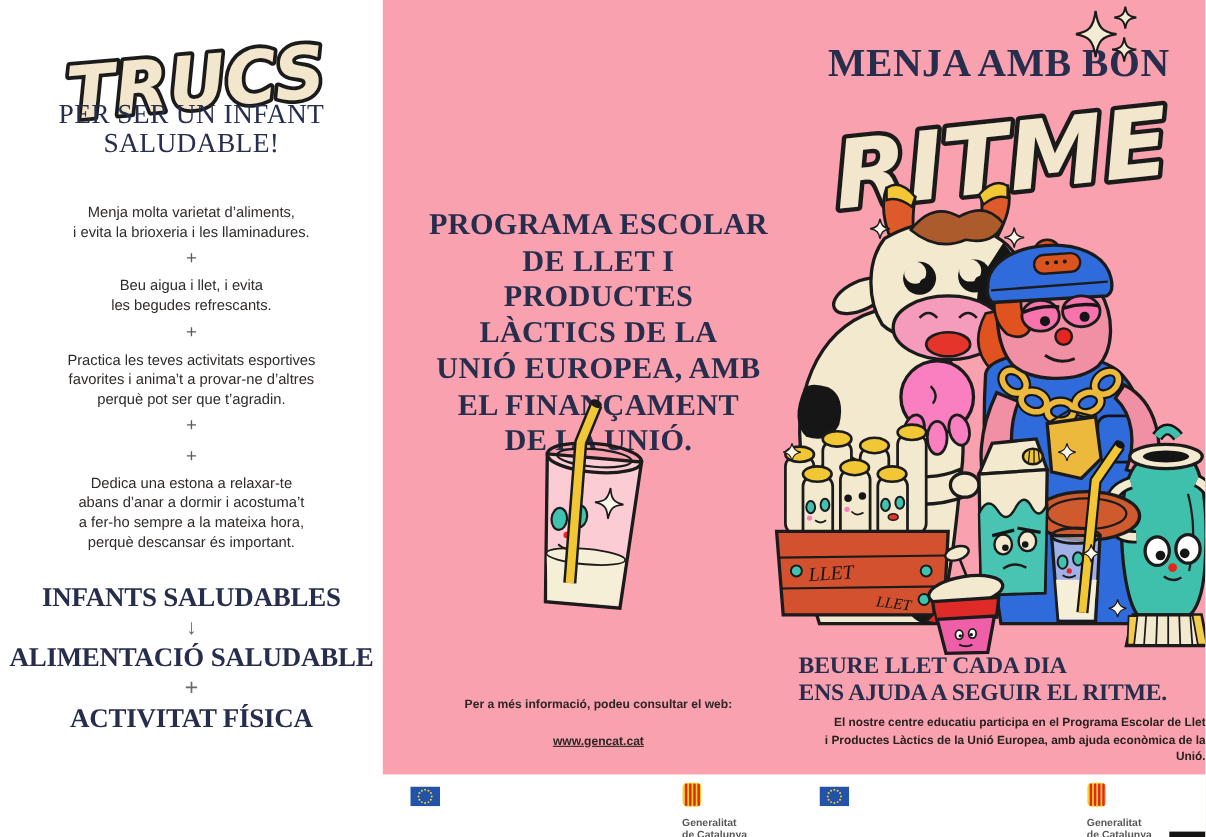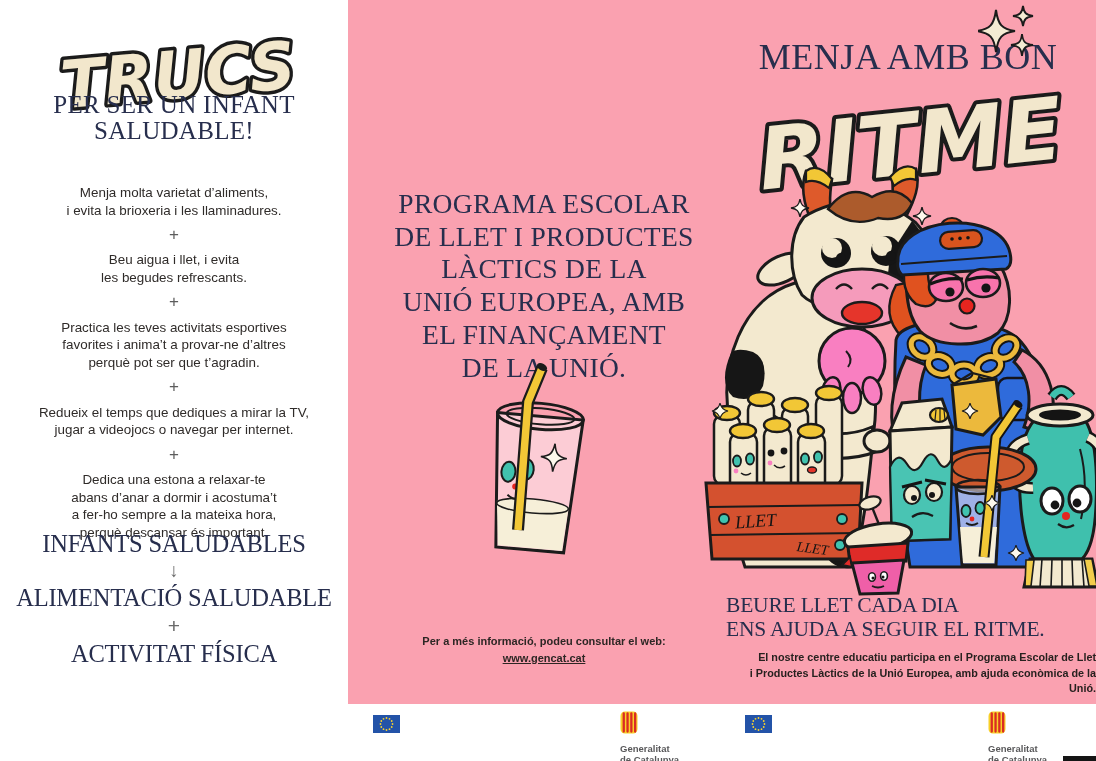--- a/index.html
+++ b/index.html
@@ -1,40 +1,40 @@
 <!DOCTYPE html>
 <html><head>
 <meta charset="utf-8">
 <style>
   html,body{margin:0;padding:0;background:#ffffff;}
   .page{position:relative;width:1096px;height:761px;background:#ffffff;overflow:hidden;
         font-family:"Liberation Sans",sans-serif;}
   .ml{white-space:pre-line;}
-  .serif{font-family:"Liberation Serif","DejaVu Serif",serif;color:#272E4D;}
+  .serif{font-family:"Liberation Serif","DejaVu Serif",serif;color:#272E4D;font-weight:bold;}
   
   .panel-left{position:absolute;left:0;top:0;width:348px;height:704px;background:#ffffff;}
   .trucs-svg{position:absolute;left:48px;top:20px;}
   .subtitle{position:absolute;left:0;top:92px;width:348px;text-align:center;
             font-size:25px;line-height:1.05;letter-spacing:.3px;font-weight:normal;margin:0;}
   .tips{position:absolute;left:0;top:184px;width:348px;text-align:center;color:#2F2B29;
         font-size:13.4px;line-height:1.31;}
   .tip{margin:0;}
   .plussep{font-size:17px;color:#5c5c5c;margin:5px 0;font-weight:300;}
   .equation{position:absolute;left:0;top:528px;width:348px;text-align:center;}
   .eq-line{font-size:24.5px;letter-spacing:-.2px;margin:2px 4px;}
   .eq-arrow{font-size:19px;color:#6b6b6b;margin:1px 0;}
   .eq-plus{font-size:21px;color:#6b6b6b;margin:0;}
   
   .panel-pink{position:absolute;left:348px;top:0;width:748px;height:704px;background:#FAA1B0;}
   .mid-heading{position:absolute;left:40px;top:188px;width:312px;text-align:center;
                font-size:27.5px;line-height:1.19;letter-spacing:.3px;}
   .glass-mid{position:absolute;left:98px;top:358px;}
   .mid-info{position:absolute;left:40px;top:633px;width:312px;text-align:center;
             font-size:11px;font-weight:bold;color:#2D2624;line-height:1.5;}
-  .weblink{color:#2D2624;text-decoration:underline;font-weight:bold;display:inline-block;margin-top:0;text-align:right;}
+  .weblink{color:#2D2624;text-decoration:underline;font-weight:bold;display:inline-block;margin-top:16px;text-align:right;}
   .rt-heading{position:absolute;left:385px;top:36px;width:350px;text-align:center;
               font-size:36px;letter-spacing:.5px;}
   .sparkles-svg{position:absolute;left:630px;top:2px;}
   .ritme-svg{position:absolute;left:392px;top:84px;}
   .scene-svg{position:absolute;left:352px;top:165px;}
   .rt-tag{position:absolute;left:378px;top:593px;width:364px;text-align:left;
           font-size:21.5px;line-height:1.13;letter-spacing:-.2px;}
   .rt-note{position:absolute;left:372px;top:650px;width:376px;text-align:right;
            font-size:10.8px;font-weight:bold;color:#27211F;line-height:1.45;}
   
@@ -63,22 +63,20 @@
       <p class="tip ml">Menja molta varietat d’aliments,
 i evita la brioxeria i les llaminadures.</p>
       <div class="plussep">+</div>
       <p class="tip ml">Beu aigua i llet, i evita
 les begudes refrescants.</p>
       <div class="plussep">+</div>
       <p class="tip ml">Practica les teves activitats esportives
 favorites i anima’t a provar-ne d’altres
 perquè pot ser que t’agradin.</p>
       <div class="plussep">+</div>
-      <p class="tip ml">Redueix el temps que dediques a mirar la TV,
-jugar a videojocs o navegar per internet.</p>
       <div class="plussep">+</div>
       <p class="tip ml">Dedica una estona a relaxar-te
 abans d’anar a dormir i acostuma’t
 a fer-ho sempre a la mateixa hora,
 perquè descansar és important.</p>
     </div>
 
     <div class="equation">
       <div class="serif eq-line">INFANTS SALUDABLES</div>
       <div class="eq-arrow">↓</div>

